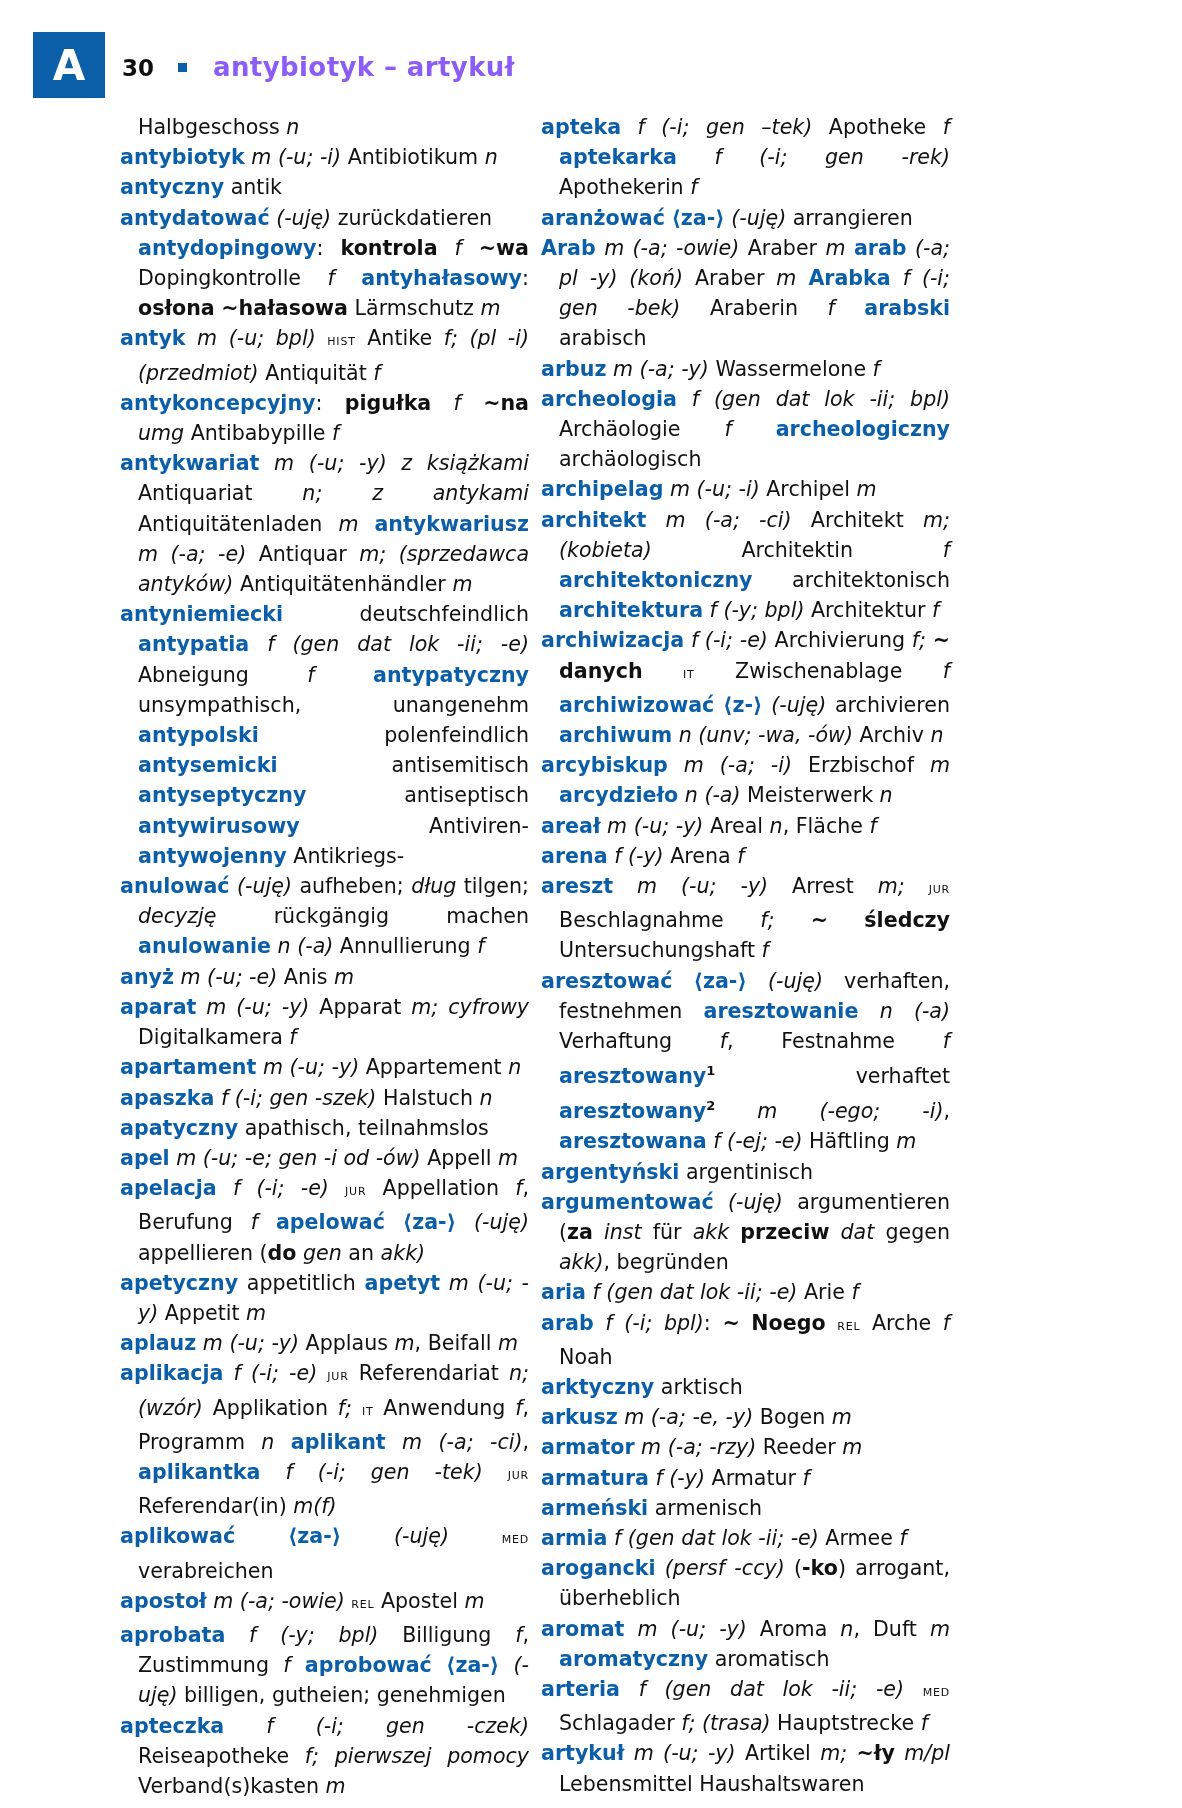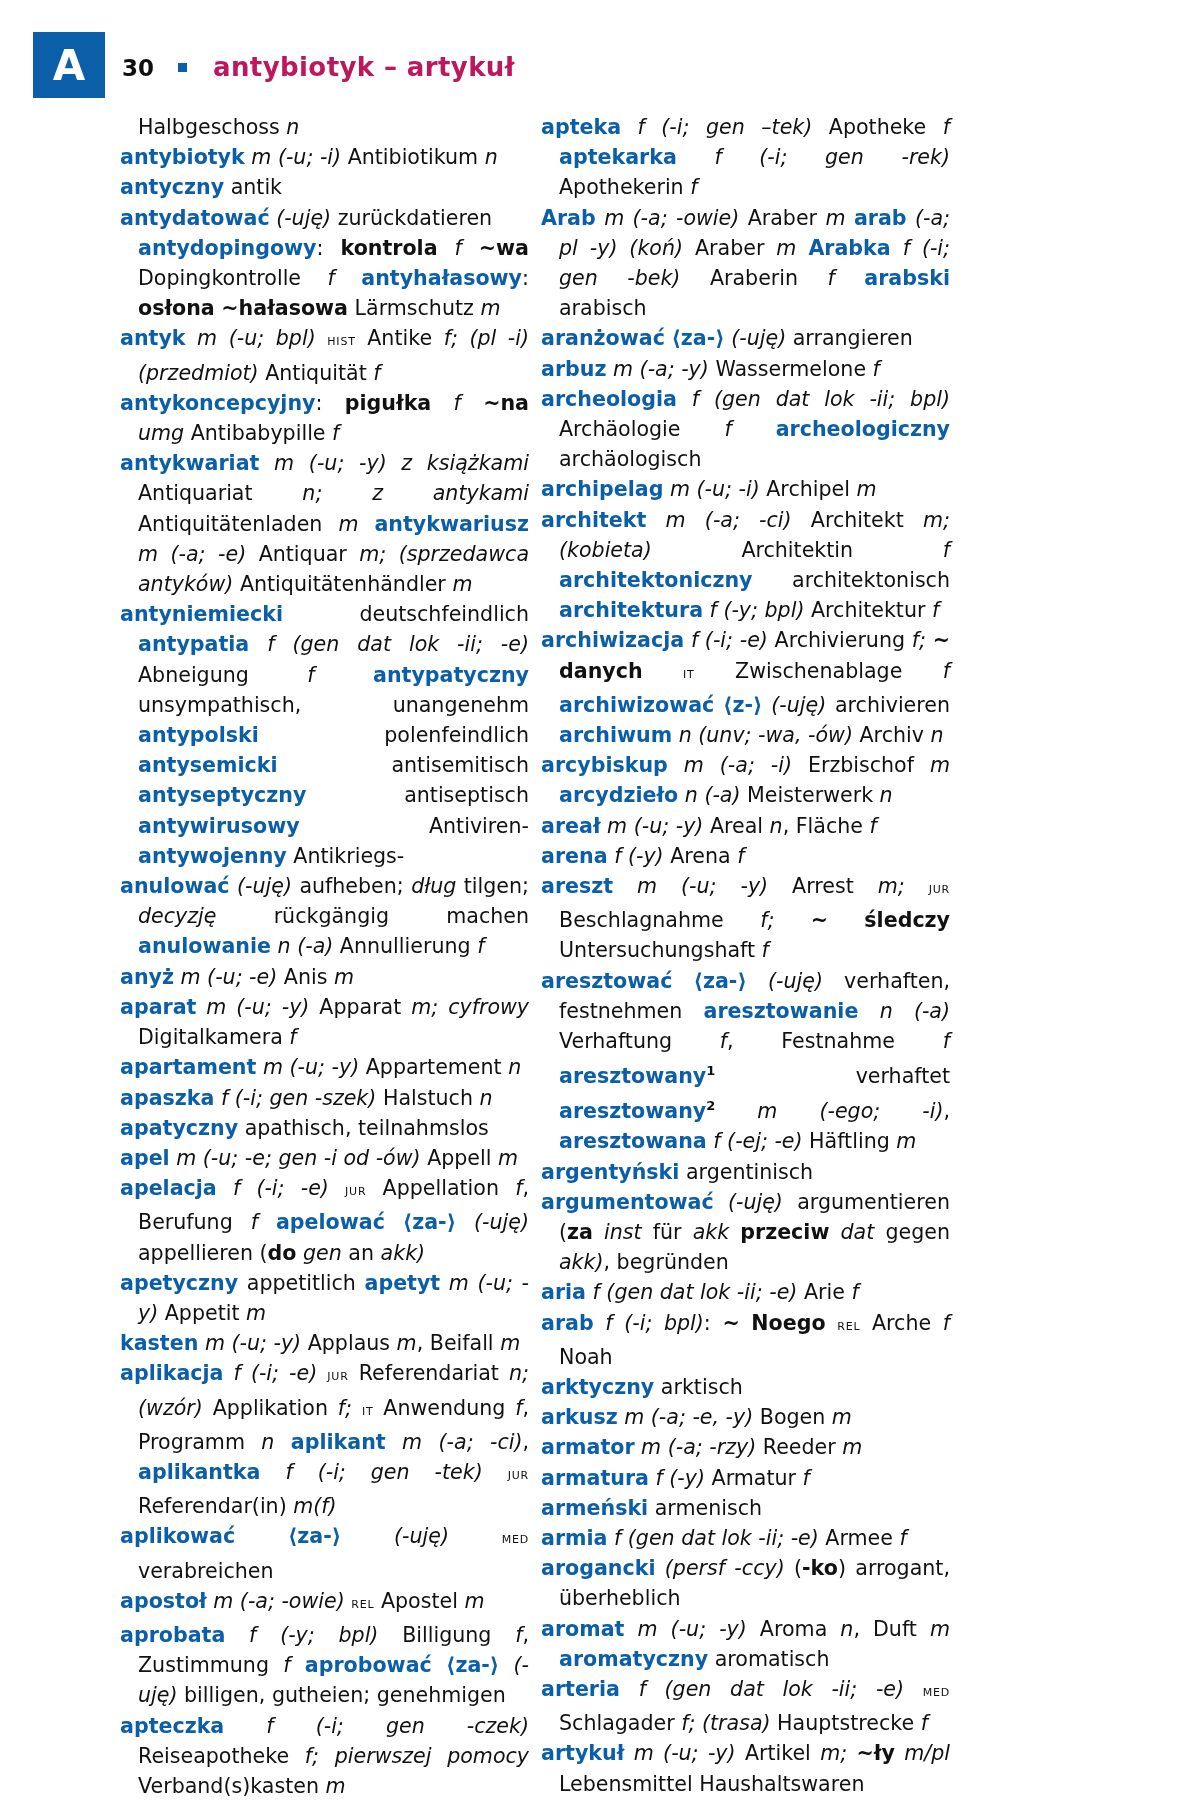--- a/index.html
+++ b/index.html
@@ -55,21 +55,21 @@
   #folio-marker {
     width: 9px;
     height: 9px;
     background: #0b5ea8;
     display: inline-block;
     margin-right: 26px;
     position: relative;
     top: -4px;
   }
   #running-head {
-    color: #be185d;
+    color: #8b5cf6;
     font-size: 26px;
     font-weight: bold;
     letter-spacing: 0.4px;
   }
 
   
   #body-area {
     position: absolute;
     top: 112px;
     left: 0;
@@ -149,31 +149,31 @@
       <p class="entry"><b class="hw">antyniemiecki</b> deutschfeindlich <b class="hw">antypatia</b> <i class="it">f (gen dat lok -ii; -e)</i> Abneigung <i class="it">f</i> <b class="hw">antypatyczny</b> unsympathisch, unangenehm <b class="hw">antypolski</b> polenfeindlich <b class="hw">antysemicki</b> antisemitisch <b class="hw">antyseptyczny</b> antiseptisch <b class="hw">antywirusowy</b> Antiviren- <b class="hw">antywojenny</b> Antikriegs-</p>
       <p class="entry"><b class="hw">anulować</b> <i class="it">(-uję)</i> aufheben; <i class="it">dług</i> tilgen; <i class="it">decyzję</i> rückgängig machen <b class="hw">anulowanie</b> <i class="it">n (-a)</i> Annullierung <i class="it">f</i></p>
       <p class="entry"><b class="hw">anyż</b> <i class="it">m (-u; -e)</i> Anis <i class="it">m</i></p>
       <p class="entry"><b class="hw">aparat</b> <i class="it">m (-u; -y)</i> Apparat <i class="it">m; cyfrowy</i> Digitalkamera <i class="it">f</i></p>
       <p class="entry"><b class="hw">apartament</b> <i class="it">m (-u; -y)</i> Appartement <i class="it">n</i></p>
       <p class="entry"><b class="hw">apaszka</b> <i class="it">f (-i; gen -szek)</i> Halstuch <i class="it">n</i></p>
       <p class="entry"><b class="hw">apatyczny</b> apathisch, teilnahmslos</p>
       <p class="entry"><b class="hw">apel</b> <i class="it">m (-u; -e; gen -i od -ów)</i> Appell <i class="it">m</i></p>
       <p class="entry"><b class="hw">apelacja</b> <i class="it">f (-i; -e)</i> <span class="sc">JUR</span> Appellation <i class="it">f</i>, Berufung <i class="it">f</i> <b class="hw">apelować</b> <b class="hw">⟨za-⟩</b> <i class="it">(-uję)</i> appellieren (<b class="hw-bk">do</b> <i class="it">gen</i> an <i class="it">akk)</i></p>
       <p class="entry"><b class="hw">apetyczny</b> appetitlich <b class="hw">apetyt</b> <i class="it">m (-u; -y)</i> Appetit <i class="it">m</i></p>
-      <p class="entry"><b class="hw">kasten</b> <i class="it">m (-u; -y)</i> Applaus <i class="it">m</i>, Beifall <i class="it">m</i></p>
+      <p class="entry"><b class="hw">aplauz</b> <i class="it">m (-u; -y)</i> Applaus <i class="it">m</i>, Beifall <i class="it">m</i></p>
       <p class="entry"><b class="hw">aplikacja</b> <i class="it">f (-i; -e)</i> <span class="sc">JUR</span> Referendariat <i class="it">n; (wzór)</i> Applikation <i class="it">f;</i> <span class="sc">IT</span> Anwendung <i class="it">f</i>, Programm <i class="it">n</i> <b class="hw">aplikant</b> <i class="it">m (-a; -ci)</i>, <b class="hw">aplikantka</b> <i class="it">f (-i; gen -tek)</i> <span class="sc">JUR</span> Referendar(in) <i class="it">m(f)</i></p>
       <p class="entry"><b class="hw">aplikować</b> <b class="hw">⟨za-⟩</b> <i class="it">(-uję)</i> <span class="sc">MED</span> verabreichen</p>
       <p class="entry"><b class="hw">apostoł</b> <i class="it">m (-a; -owie)</i> <span class="sc">REL</span> Apostel <i class="it">m</i></p>
       <p class="entry"><b class="hw">aprobata</b> <i class="it">f (-y; bpl)</i> Billigung <i class="it">f</i>, Zustimmung <i class="it">f</i> <b class="hw">aprobować</b> <b class="hw">⟨za-⟩</b> <i class="it">(-uję)</i> billigen, gutheien; genehmigen</p>
       <p class="entry"><b class="hw">apteczka</b> <i class="it">f (-i; gen -czek)</i> Reiseapotheke <i class="it">f; pierwszej pomocy</i> Verband(s)kasten <i class="it">m</i></p>
     </div>
   <div class="column" id="col-right">
       <p class="entry"><b class="hw">apteka</b> <i class="it">f (-i; gen –tek)</i> Apotheke <i class="it">f</i> <b class="hw">aptekarka</b> <i class="it">f (-i; gen -rek)</i> Apothekerin <i class="it">f</i></p>
+      <p class="entry"><b class="hw">aranżować</b> <b class="hw">⟨za-⟩</b> <i class="it">(-uję)</i> arrangieren</p>
       <p class="entry"><b class="hw">Arab</b> <i class="it">m (-a; -owie)</i> Araber <i class="it">m</i> <b class="hw">arab</b> <i class="it">(-a; pl -y) (koń)</i> Araber <i class="it">m</i> <b class="hw">Arabka</b> <i class="it">f (-i; gen -bek)</i> Araberin <i class="it">f</i> <b class="hw">arabski</b> arabisch</p>
-      <p class="entry"><b class="hw">aranżować</b> <b class="hw">⟨za-⟩</b> <i class="it">(-uję)</i> arrangieren</p>
       <p class="entry"><b class="hw">arbuz</b> <i class="it">m (-a; -y)</i> Wassermelone <i class="it">f</i></p>
       <p class="entry"><b class="hw">archeologia</b> <i class="it">f (gen dat lok -ii; bpl)</i> Archäologie <i class="it">f</i> <b class="hw">archeologiczny</b> archäologisch</p>
       <p class="entry"><b class="hw">archipelag</b> <i class="it">m (-u; -i)</i> Archipel <i class="it">m</i></p>
       <p class="entry"><b class="hw">architekt</b> <i class="it">m (-a; -ci)</i> Architekt <i class="it">m; (kobieta)</i> Architektin <i class="it">f</i> <b class="hw">architektoniczny</b> architektonisch <b class="hw">architektura</b> <i class="it">f (-y; bpl)</i> Architektur <i class="it">f</i></p>
       <p class="entry"><b class="hw">archiwizacja</b> <i class="it">f (-i; -e)</i> Archivierung <i class="it">f;</i> <b class="tilde">~</b> <b class="hw-bk">danych</b> <span class="sc">IT</span> Zwischenablage <i class="it">f</i> <b class="hw">archiwizować</b> <b class="hw">⟨z-⟩</b> <i class="it">(-uję)</i> archivieren <b class="hw">archiwum</b> <i class="it">n (unv; -wa, -ów)</i> Archiv <i class="it">n</i></p>
       <p class="entry"><b class="hw">arcybiskup</b> <i class="it">m (-a; -i)</i> Erzbischof <i class="it">m</i> <b class="hw">arcydzieło</b> <i class="it">n (-a)</i> Meisterwerk <i class="it">n</i></p>
       <p class="entry"><b class="hw">areał</b> <i class="it">m (-u; -y)</i> Areal <i class="it">n</i>, Fläche <i class="it">f</i></p>
       <p class="entry"><b class="hw">arena</b> <i class="it">f (-y)</i> Arena <i class="it">f</i></p>
       <p class="entry"><b class="hw">areszt</b> <i class="it">m (-u; -y)</i> Arrest <i class="it">m;</i> <span class="sc">JUR</span> Beschlagnahme <i class="it">f;</i> <b class="tilde">~</b> <b class="hw-bk">śledczy</b> Untersuchungshaft <i class="it">f</i></p>
       <p class="entry"><b class="hw">aresztować</b> <b class="hw">⟨za-⟩</b> <i class="it">(-uję)</i> verhaften, festnehmen <b class="hw">aresztowanie</b> <i class="it">n (-a)</i> Verhaftung <i class="it">f</i>, Festnahme <i class="it">f</i> <b class="hw">aresztowany</b><span class="sup">1</span> verhaftet <b class="hw">aresztowany</b><span class="sup">2</span> <i class="it">m (-ego; -i)</i>, <b class="hw">aresztowana</b> <i class="it">f (-ej; -e)</i> Häftling <i class="it">m</i></p>

